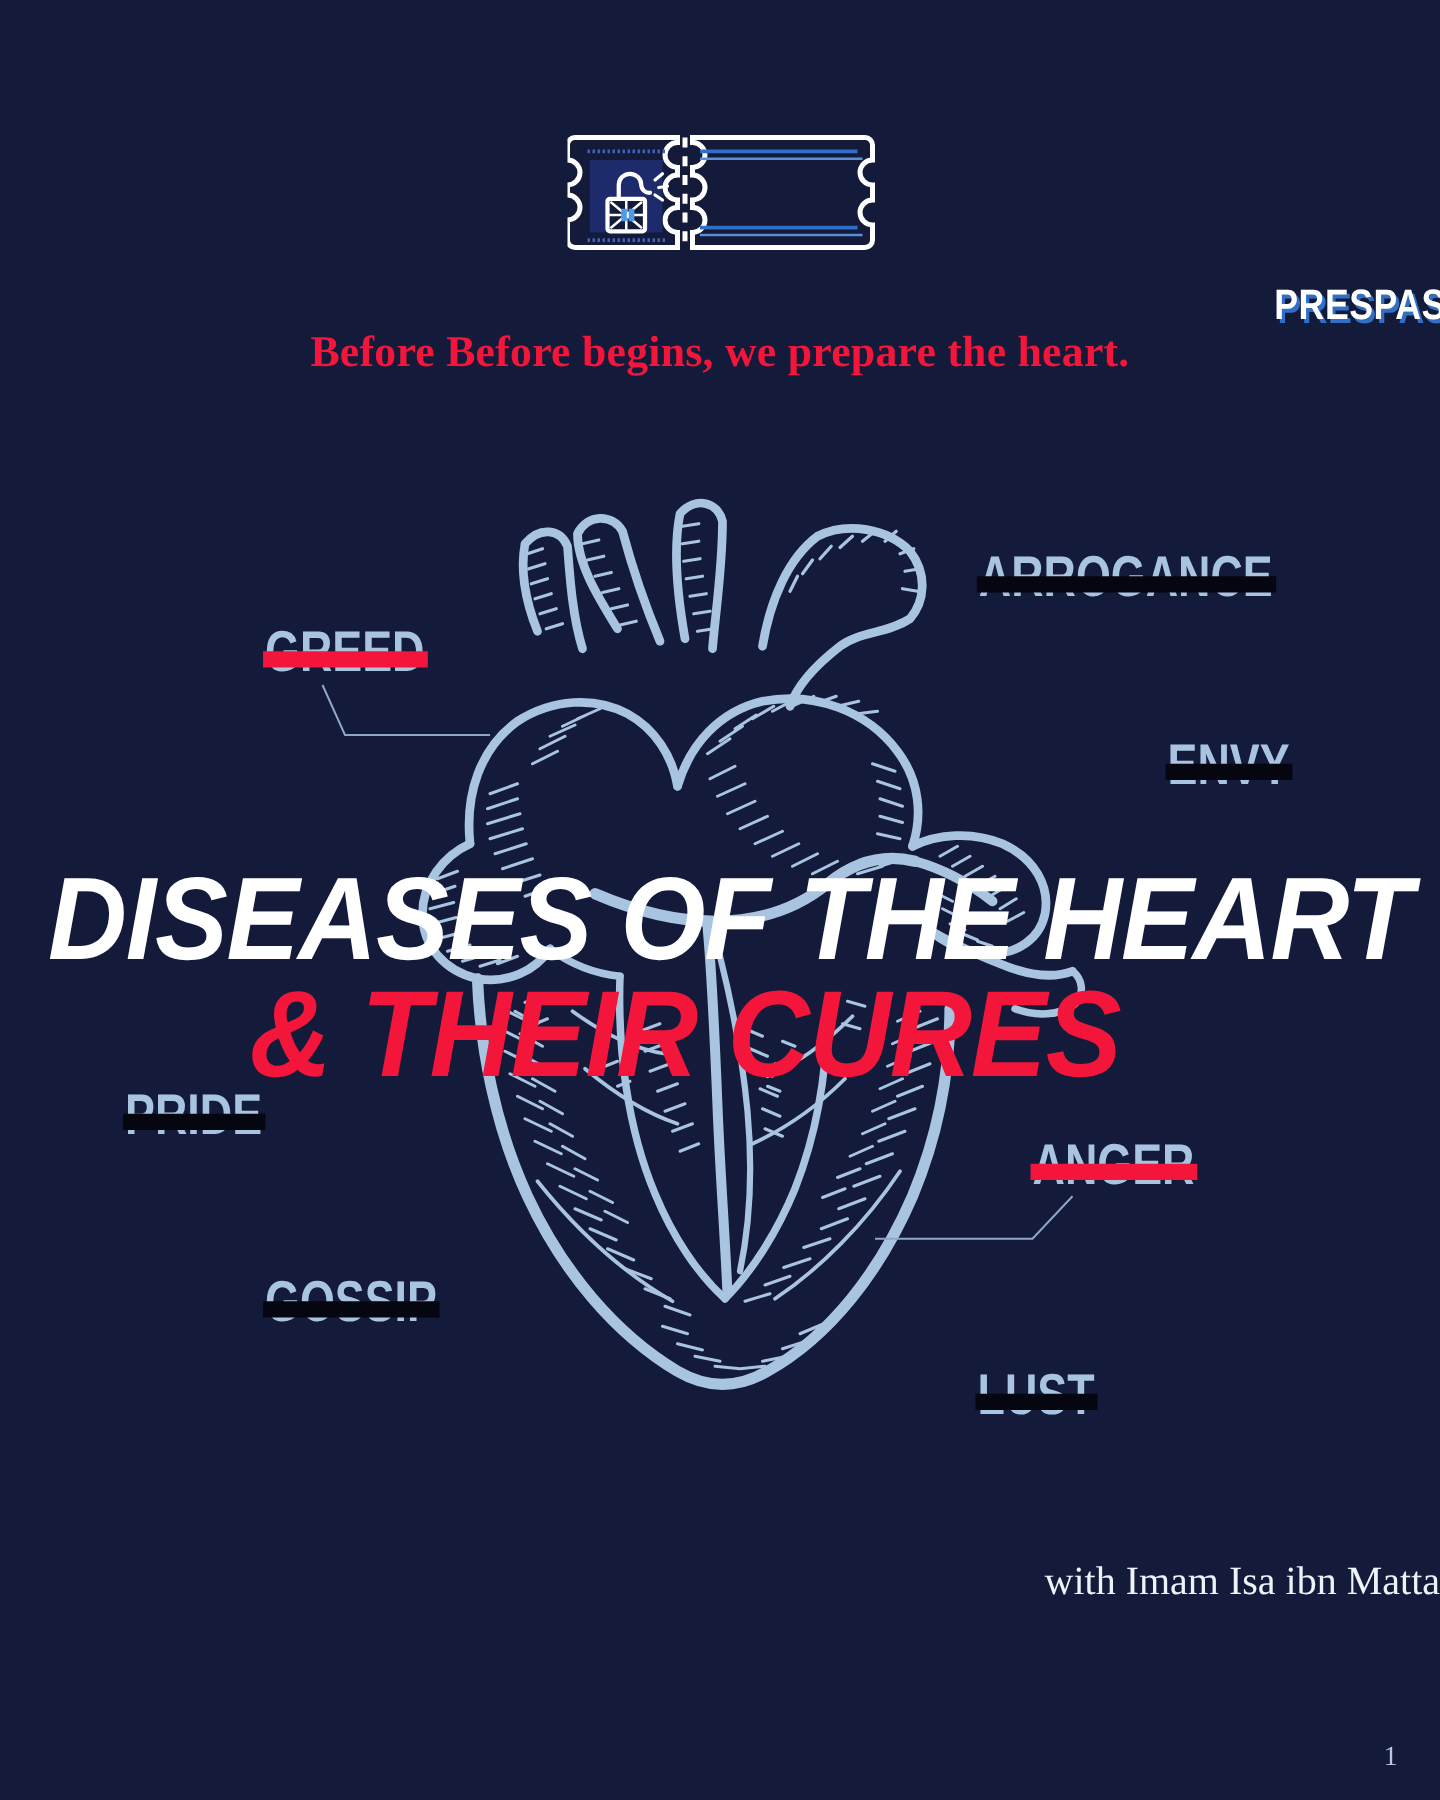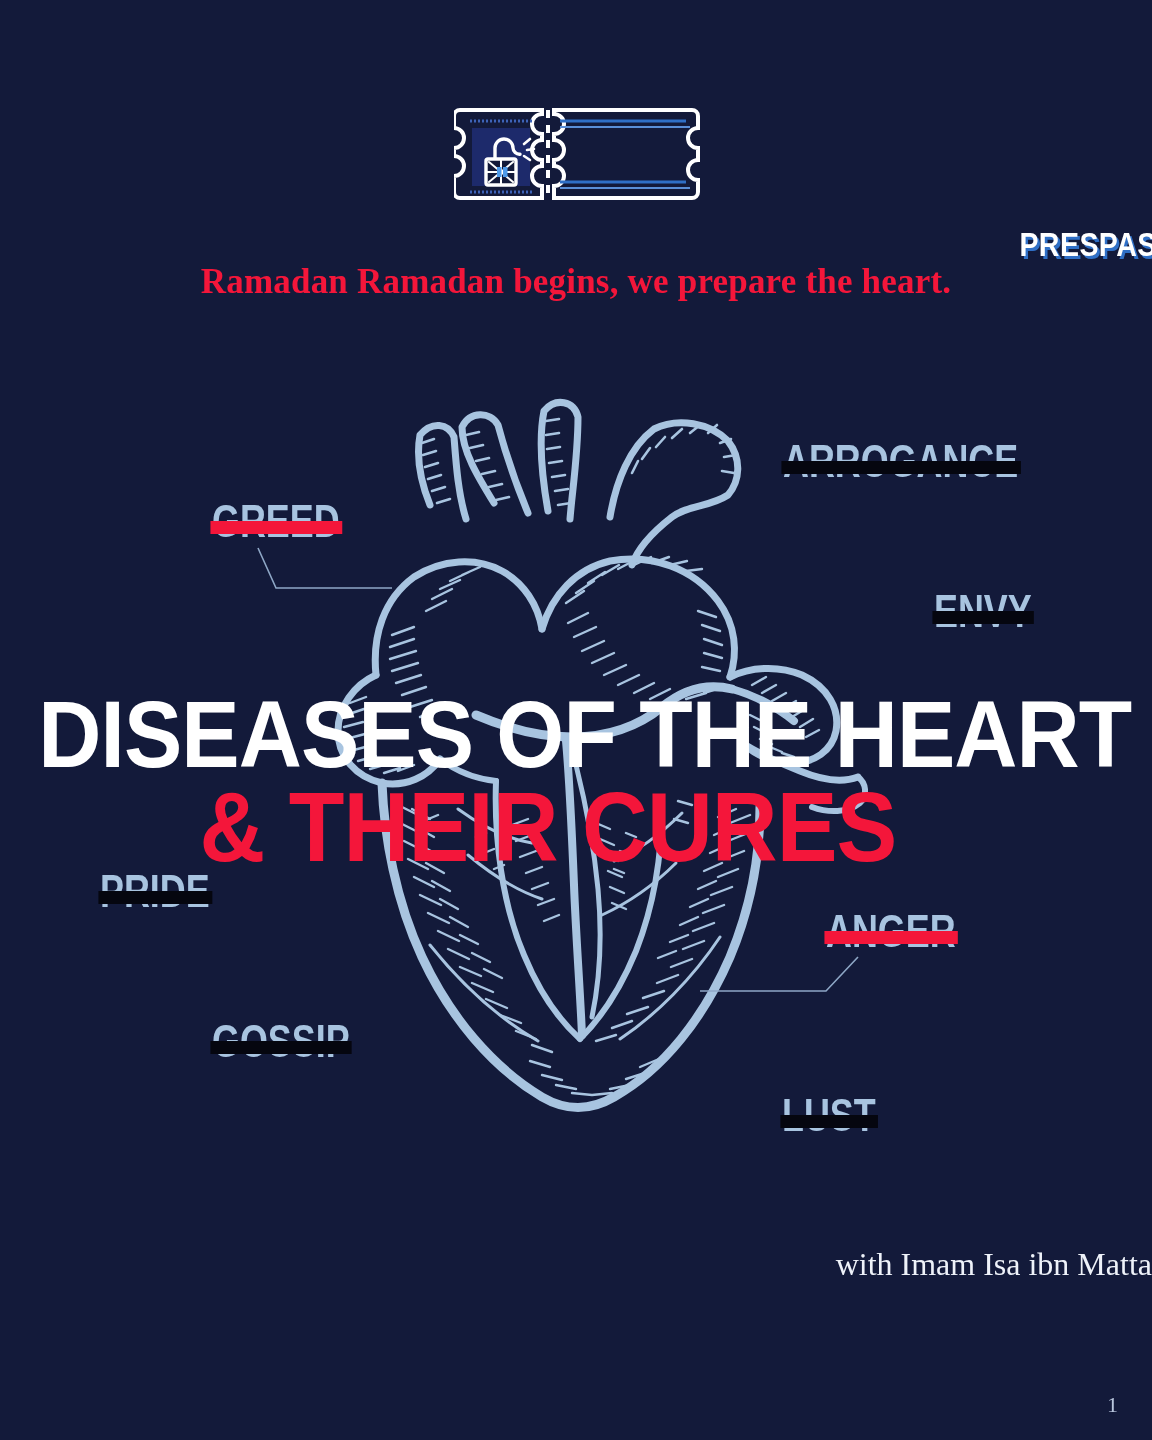--- a/index.html
+++ b/index.html
@@ -35,21 +35,21 @@
     font-weight:700;font-size:35px;
     color:#f4163a;
     letter-spacing:.2px;
   }
 
   
   .heart-stage{position:absolute;left:280px;top:385px;width:600px;height:790px;}
   .heart-stage svg{display:block;width:600px;height:790px;}
 
   
-  .title-block{position:absolute;left:0;top:690px;width:1096px;text-align:center;}
+  .title-block{position:absolute;left:0;top:690px;width:1096px;text-align:center;font-style:italic;}
   .title-line{
     font-family:"Liberation Sans Narrow","Liberation Sans",sans-serif;
     font-weight:700;
     font-size:94px;
     line-height:.96;
     letter-spacing:-1px;
     transform:scaleX(.93);
     white-space:nowrap;
   }
   .title-line.l1{color:#ffffff;}
@@ -123,21 +123,21 @@
         <g stroke-width="2">
           <path d="M35,66 l24,20 M59,66 l-24,20 M47,64 v24 M33,76 h28"></path>
         </g>
         <rect x="43" y="71" width="4.5" height="10" fill="#4f9bea" stroke="none"></rect>
         <rect x="49" y="71" width="4.5" height="10" fill="#4f9bea" stroke="none"></rect>
       </g>
     </svg>
     <div class="logo-text">PRESPASS</div>
   </div>
 
-  <div class="kicker">Ramadan Ramadan begins, we prepare the heart.</div>
+  <div class="kicker">Before Before begins, we prepare the heart.</div>
 
   <div class="heart-stage">
     <svg viewBox="0 0 600 790">
       <defs>
         <g id="hatchset"></g>
       </defs>
       <g fill="none" stroke="#a8c4e0" stroke-linecap="round" stroke-linejoin="round">
 
         <path d="M150,120 C140,95 136,72 140,50 C152,36 168,38 174,52 C176,78 178,108 186,134" stroke-width="7"></path>
         <path d="M214,118 C198,92 182,66 182,42 C190,26 210,26 218,40 C226,70 238,104 248,128" stroke-width="7"></path>

